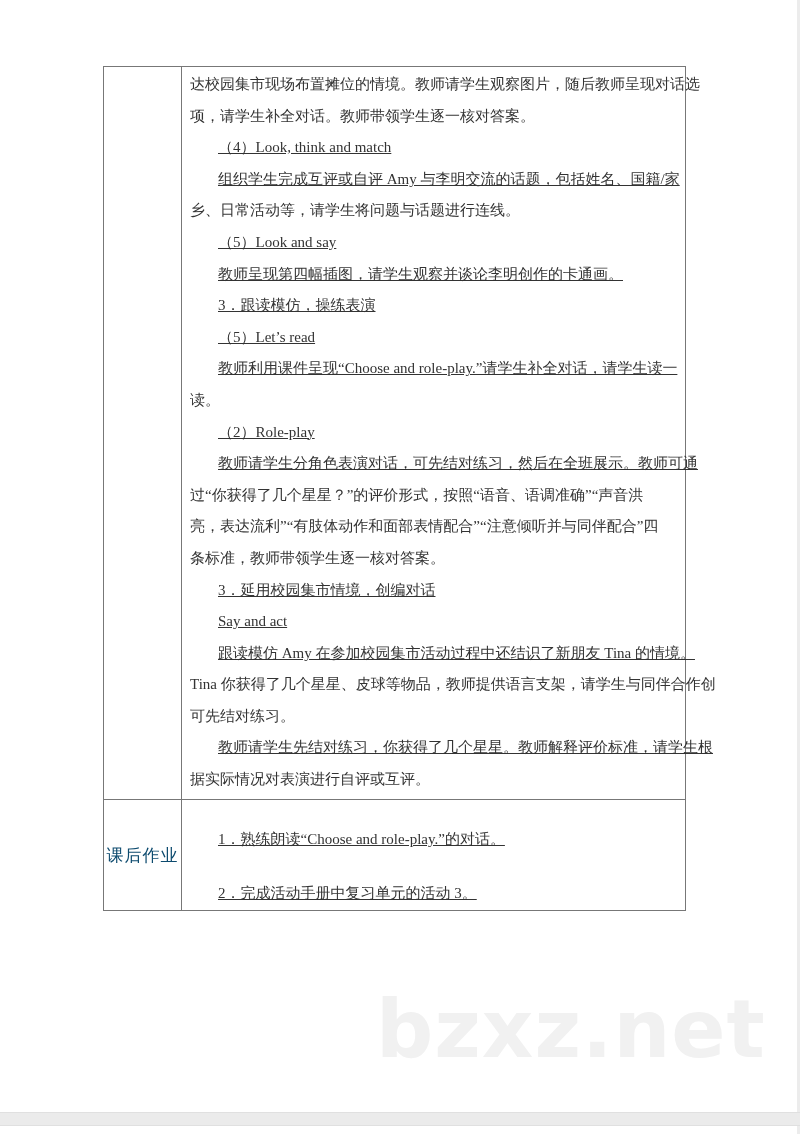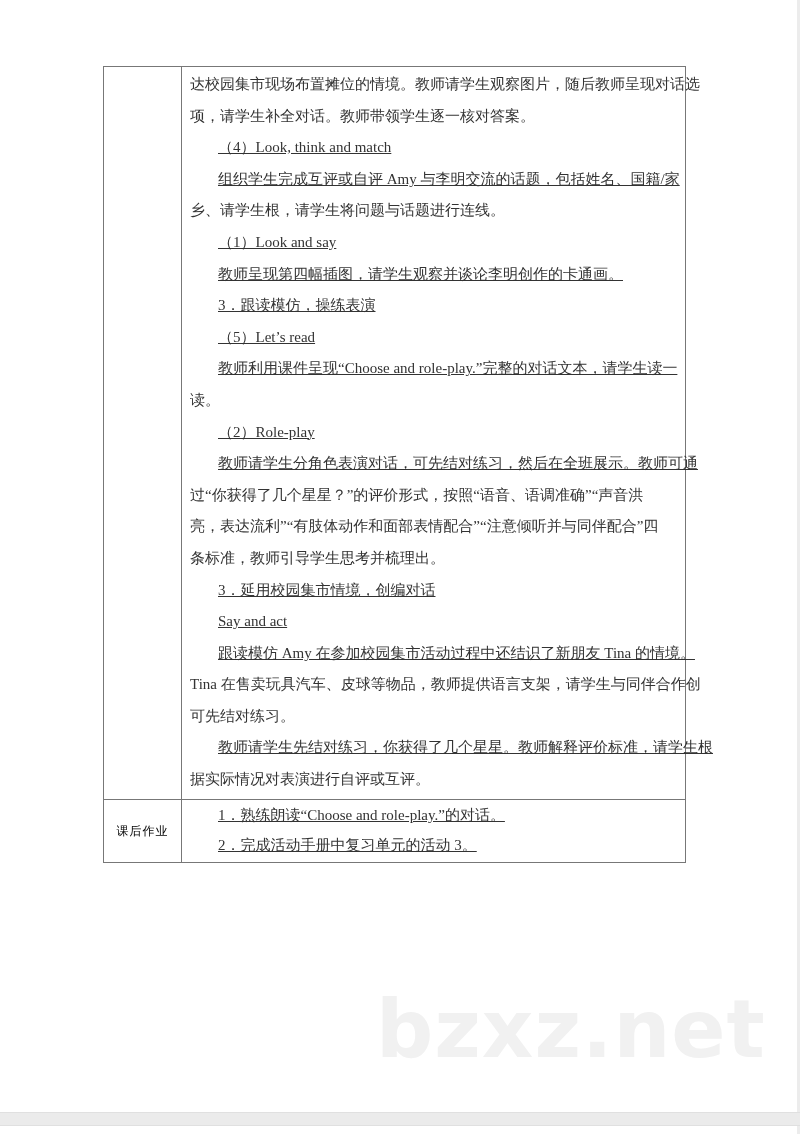--- a/index.html
+++ b/index.html
@@ -52,38 +52,38 @@
     }
     table.plan td {
       border: 1px solid #777777;
       vertical-align: top;
       padding: 0;
     }
     td.label-cell {
       width: 77px;
       vertical-align: middle !important;
       text-align: center;
-      font-size: 12px;
+      font-size: 17px;
       letter-spacing: 1px;
-      color: #000000;
+      color: #0c4a6e;
     }
     td.content-cell {
       padding: 2px 8px 2px 8px !important;
     }
     .line {
       font-size: 15px;
       line-height: 31.6px;
       white-space: nowrap;
       text-align: justify;
       color: #333333;
     }
     .indent { padding-left: 28px; text-decoration: underline; }
     .row1 td.content-cell { height: 728px; }
     .row2 td.content-cell { height: 58px; padding-top: 0 !important; }
-    .row2 .line { line-height: 30px; }
+    .row2 .line { line-height: 30px; margin-top: 24px; }
     .watermark {
       position: absolute;
       left: 376px;
       top: 990px;
       font-family: "DejaVu Sans", sans-serif;
       font-weight: bold;
       font-size: 80px;
       letter-spacing: 1px;
       color: #f1f1f1;
       line-height: 1;
@@ -95,36 +95,36 @@
 <div class="page">
   <table class="plan">
     <tbody>
       <tr class="row1">
         <td class="label-cell"></td>
         <td class="content-cell">
           <div class="line">达校园集市现场布置摊位的情境。教师请学生观察图片，随后教师呈现对话选</div>
           <div class="line">项，请学生补全对话。教师带领学生逐一核对答案。</div>
           <div class="line indent">（4）Look, think and match</div>
           <div class="line indent">组织学生完成互评或自评 Amy 与李明交流的话题，包括姓名、国籍/家</div>
-          <div class="line">乡、请学生根，请学生将问题与话题进行连线。</div>
-          <div class="line indent">（1）Look and say</div>
+          <div class="line">乡、日常活动等，请学生将问题与话题进行连线。</div>
+          <div class="line indent">（5）Look and say</div>
           <div class="line indent">教师呈现第四幅插图，请学生观察并谈论李明创作的卡通画。</div>
           <div class="line indent">3．跟读模仿，操练表演</div>
           <div class="line indent">（5）Let’s read</div>
-          <div class="line indent">教师利用课件呈现“Choose and role-play.”完整的对话文本，请学生读一</div>
+          <div class="line indent">教师利用课件呈现“Choose and role-play.”请学生补全对话，请学生读一</div>
           <div class="line">读。</div>
           <div class="line indent">（2）Role-play</div>
           <div class="line indent">教师请学生分角色表演对话，可先结对练习，然后在全班展示。教师可通</div>
           <div class="line">过“你获得了几个星星？”的评价形式，按照“语音、语调准确”“声音洪</div>
           <div class="line">亮，表达流利”“有肢体动作和面部表情配合”“注意倾听并与同伴配合”四</div>
-          <div class="line">条标准，教师引导学生思考并梳理出。</div>
+          <div class="line">条标准，教师带领学生逐一核对答案。</div>
           <div class="line indent">3．延用校园集市情境，创编对话</div>
           <div class="line indent">Say and act</div>
           <div class="line indent">跟读模仿 Amy 在参加校园集市活动过程中还结识了新朋友 Tina 的情境。</div>
-          <div class="line">Tina 在售卖玩具汽车、皮球等物品，教师提供语言支架，请学生与同伴合作创</div>
+          <div class="line">Tina 你获得了几个星星、皮球等物品，教师提供语言支架，请学生与同伴合作创</div>
           <div class="line">可先结对练习。</div>
           <div class="line indent">教师请学生先结对练习，你获得了几个星星。教师解释评价标准，请学生根</div>
           <div class="line">据实际情况对表演进行自评或互评。</div>
         </td>
       </tr>
       <tr class="row2">
         <td class="label-cell">课后作业</td>
         <td class="content-cell">
           <div class="line indent">1．熟练朗读“Choose and role-play.”的对话。</div>
           <div class="line indent">2．完成活动手册中复习单元的活动 3。</div>

